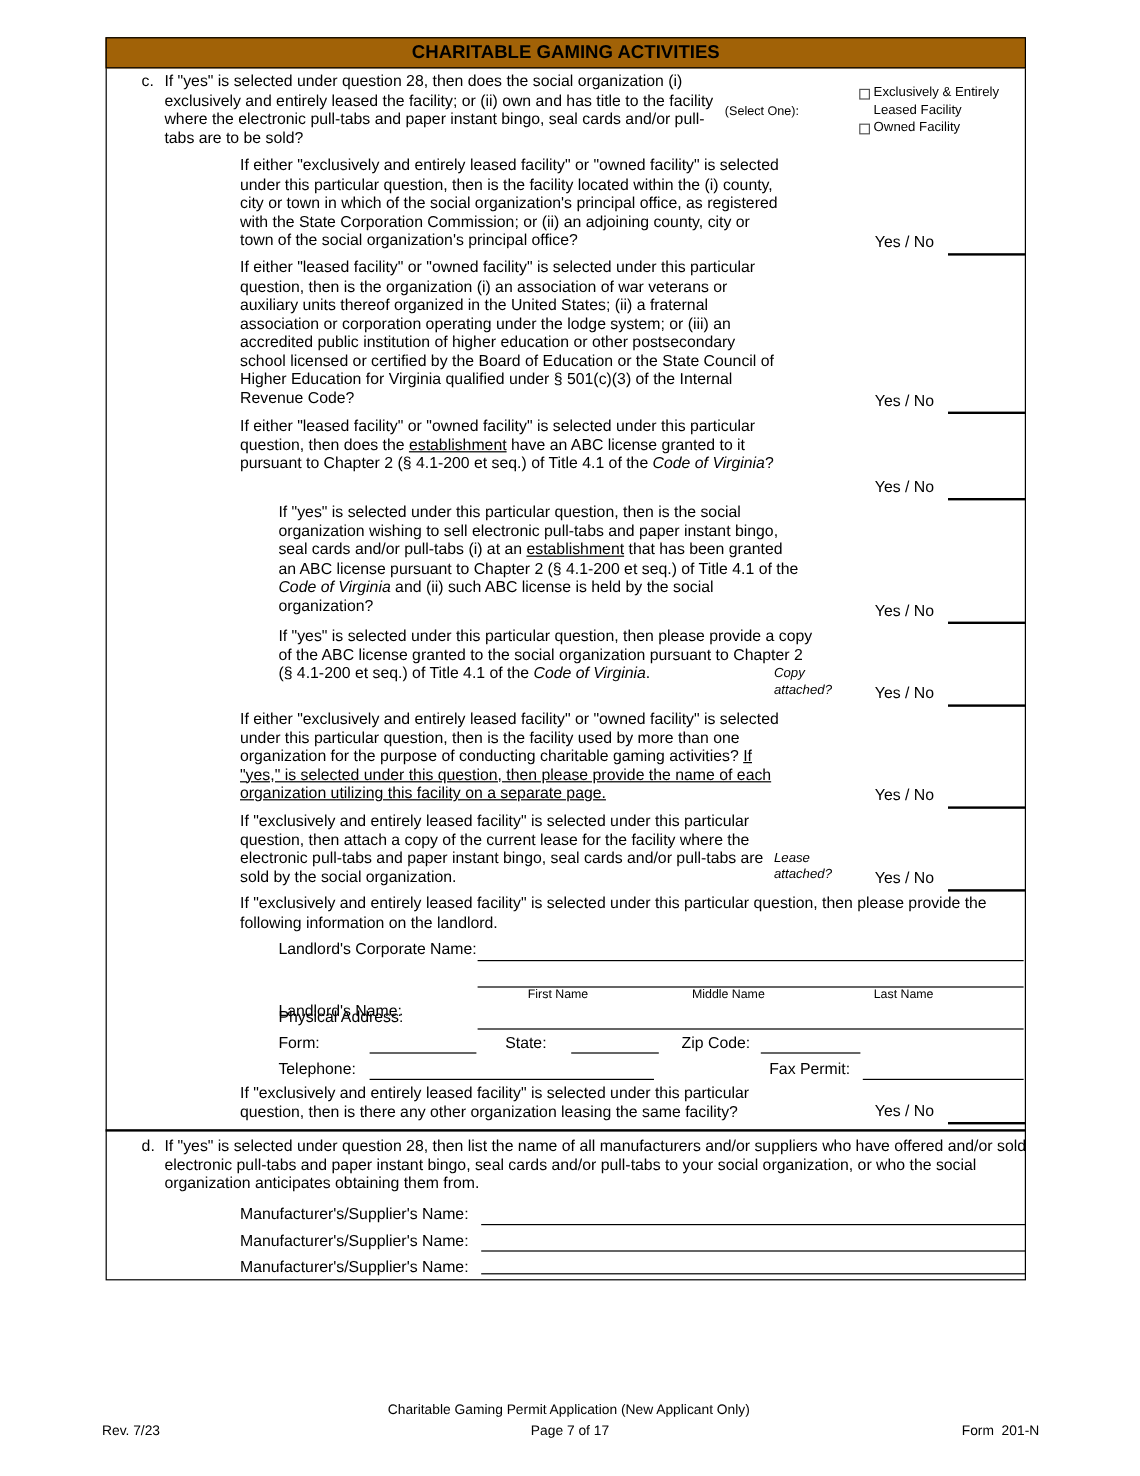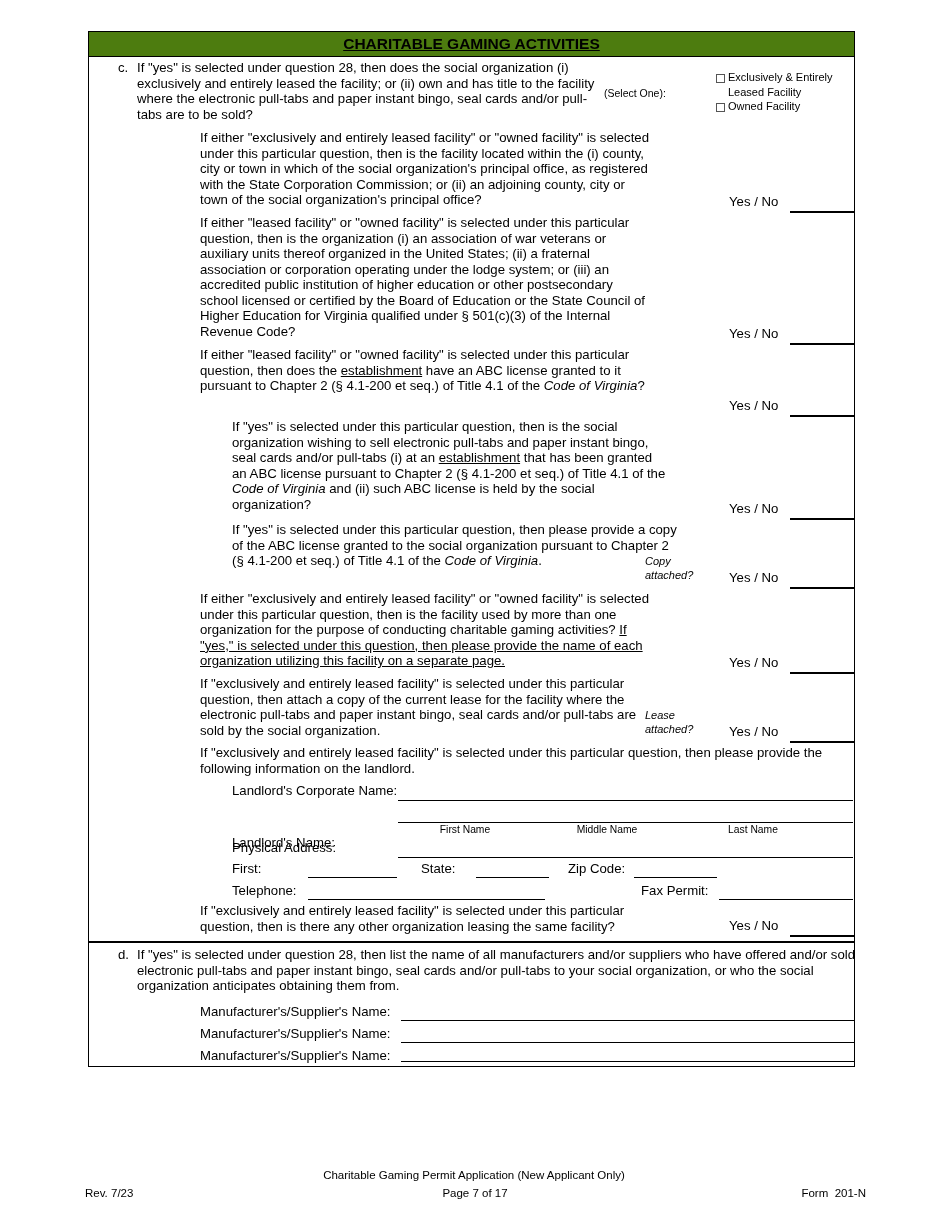--- a/index.html
+++ b/index.html
@@ -22,21 +22,21 @@
   .yn{position:absolute;font-size:13.2px;}
   .sublbl{position:absolute;width:100px;text-align:center;font-size:10.3px;}
 </style>
 </head>
 <body>
 
 <div class="page">
 
   <div class="formbox"></div>
 
-  <div class="headerbar" style="background: #4d7c0f; text-decoration: underline;">
+  <div class="headerbar" style="background: #a16207;">
     <span>CHARITABLE GAMING ACTIVITIES</span>
   </div>
 
   <div class="t" style="left:118px;top:60px;">c.</div>
   <div class="t" style="left:137px;top:60px;width:463px;">If "yes" is selected under question 28, then does the social organization (i) exclusively and entirely leased the facility; or (ii) own and has title to the facility where the electronic pull-tabs and paper instant bingo, seal cards and/or pull-tabs are to be sold?</div>
 
   <div class="t it" style="left:604px;top:86px;font-size:10.5px;">(Select One):</div>
 
   <div class="chk" style="left:716px;top:74px;"></div>
   <div class="t" style="left:728px;top:70px;width:114px;font-size:11px;line-height:14.5px;">Exclusively &amp; Entirely Leased Facility</div>
@@ -88,21 +88,21 @@
 
   <div class="t" style="left:232px;top:835px;text-align:right;">Landlord's Name:</div>
   <div class="ln" style="left:398px;top:822px;width:455px;height:1.2px;"></div>
   <div class="sublbl" style="left:415px;top:824px;">First Name</div>
   <div class="sublbl" style="left:557px;top:824px;">Middle Name</div>
   <div class="sublbl" style="left:703px;top:824px;">Last Name</div>
 
   <div class="t" style="left:232px;top:840px;">Physical Address:</div>
   <div class="ln" style="left:398px;top:857px;width:455px;height:1.2px;"></div>
 
-  <div class="t" style="left:232px;top:861px;">First:</div>
+  <div class="t" style="left:232px;top:861px;">Form:</div>
   <div class="ln" style="left:308px;top:877px;width:89px;height:1.2px;"></div>
   <div class="t" style="left:421px;top:861px;">State:</div>
   <div class="ln" style="left:476px;top:877px;width:73px;height:1.2px;"></div>
   <div class="t" style="left:568px;top:861px;">Zip Code:</div>
   <div class="ln" style="left:634px;top:877px;width:83px;height:1.2px;"></div>
 
   <div class="t" style="left:232px;top:883px;">Telephone:</div>
   <div class="ln" style="left:308px;top:899px;width:237px;height:1.2px;"></div>
   <div class="t" style="left:641px;top:883px;">Fax Permit:</div>
   <div class="ln" style="left:719px;top:899px;width:134px;height:1.2px;"></div>

